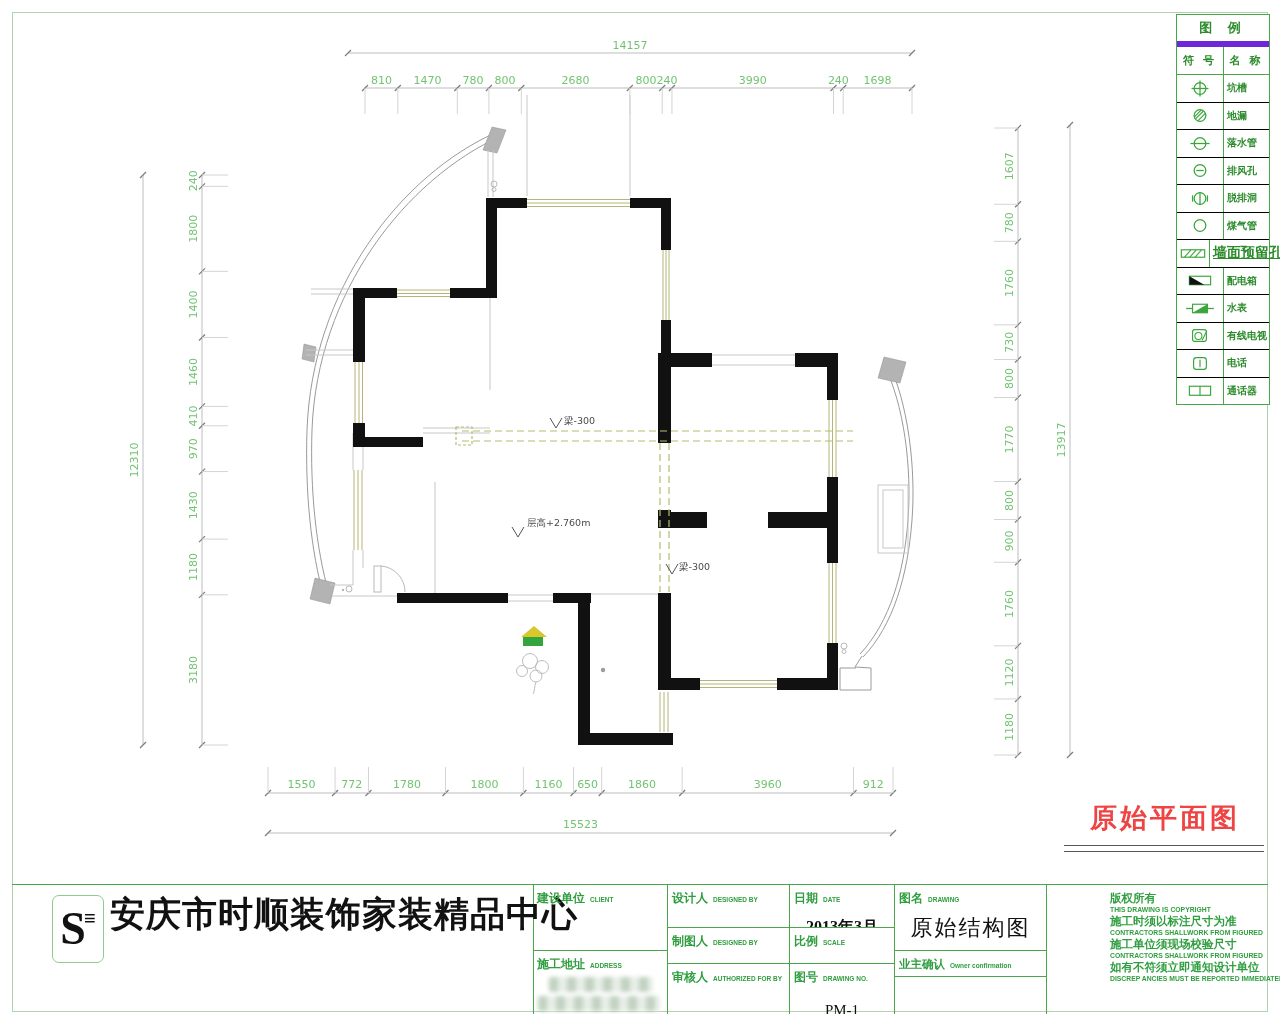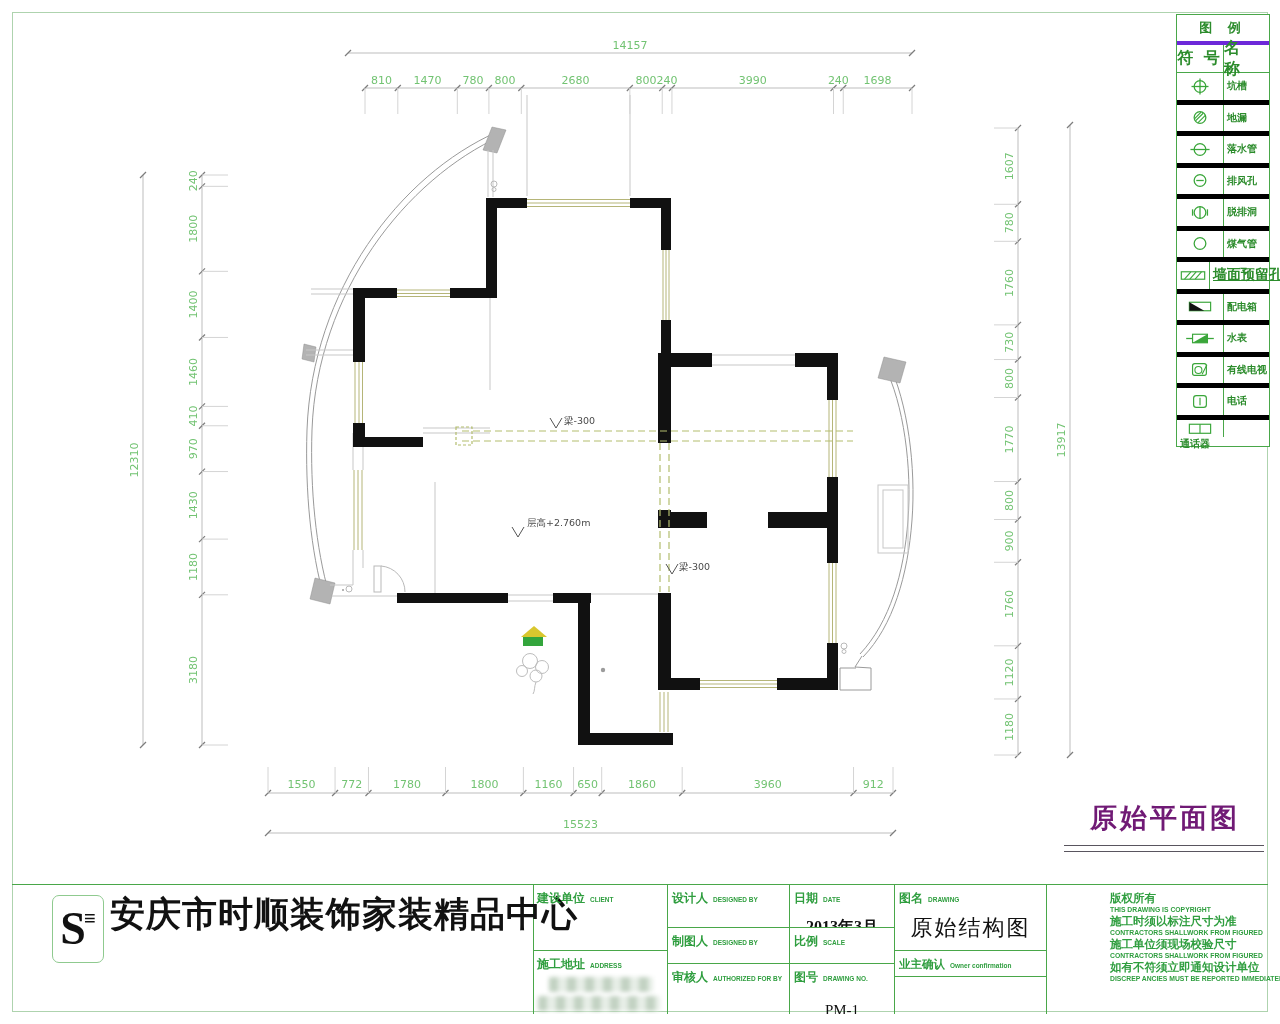--- a/index.html
+++ b/index.html
@@ -7,33 +7,33 @@
          font-family:"Liberation Sans",sans-serif;}
   .frame{position:absolute;left:12px;top:12px;right:12px;bottom:12px;border:1px solid #aed3ae;}
   svg text{font-family:"DejaVu Sans",sans-serif;}
   .dim-label{fill:#72c372;font-size:11px;}
   .plan-label{fill:#4a4a4a;font-size:9.5px;font-family:"DejaVu Sans",sans-serif;}
 
   
   .legend{position:absolute;left:1176px;top:14px;width:92px;border:1px solid #49a749;
           background:#fff;color:#2c8c2c;}
   .legend-header{height:26px;display:flex;align-items:center;justify-content:center;
-          font-size:13px;font-weight:bold;letter-spacing:6px;border-bottom:4px solid #6d28d9;}
-  .legend-subheader{display:flex;height:27px;border-bottom:1px solid #49a749;font-weight:bold;font-size:16px;}
+          font-size:13px;font-weight:bold;letter-spacing:6px;border-bottom:6px solid #6d28d9;}
+  .legend-subheader{display:flex;height:27px;border-bottom:1px solid #49a749;font-weight:bold;font-size:11px;}
   .legend-subheader .c1{width:46px;border-right:1px solid #49a749;display:flex;align-items:center;justify-content:center;letter-spacing:3px;}
   .legend-subheader .c2{flex:1;display:flex;align-items:center;justify-content:center;letter-spacing:3px;}
-  .legend-row{display:flex;height:26.5px;border-bottom:5px solid #000000;}
-  .legend-row:last-child{border-bottom:none;flex-direction:column;}
+  .legend-row{display:flex;height:26.5px;border-bottom:1px solid #000000;}
+  .legend-row:last-child{border-bottom:none;}
   .legend-sym{width:46px;border-right:1px solid #49a749;display:flex;align-items:center;justify-content:center;}
   .legend-name{flex:1;display:flex;align-items:center;justify-content:flex-start;padding-left:3px;
           font-size:10px;font-weight:bold;white-space:nowrap;}
 
   
   .drawing-title{position:absolute;left:1064px;top:800px;width:202px;text-align:center;
-          font-family:Liberation Serif, serif;font-size:27px;font-weight:600;color:#701a75;letter-spacing:3px;}
+          font-family:Liberation Serif, serif;font-size:27px;font-weight:600;color:#ef4444;letter-spacing:3px;}
   .title-underline{position:absolute;left:1064px;top:845px;width:200px;height:5px;
           border-top:1.5px solid #59555f;border-bottom:1.5px solid #59555f;}
 
   
   .titleblock{position:absolute;left:12px;top:884px;width:1256px;height:129px;border-top:1px solid #49a749;}
   .tb-company{position:absolute;left:0;top:0;width:521px;height:129px;border-right:1px solid #49a749;}
   .logo-box{position:absolute;left:40px;top:10px;width:50px;height:66px;border:1.5px solid #8fca8f;border-radius:7px;
           display:flex;align-items:center;justify-content:center;}
   .logo-s{font-family:"Liberation Serif",serif;font-size:46px;font-weight:bold;color:#111;line-height:1;}
   .logo-lines{font-size:20px;color:#111;margin-left:-2px;margin-top:-22px;}

